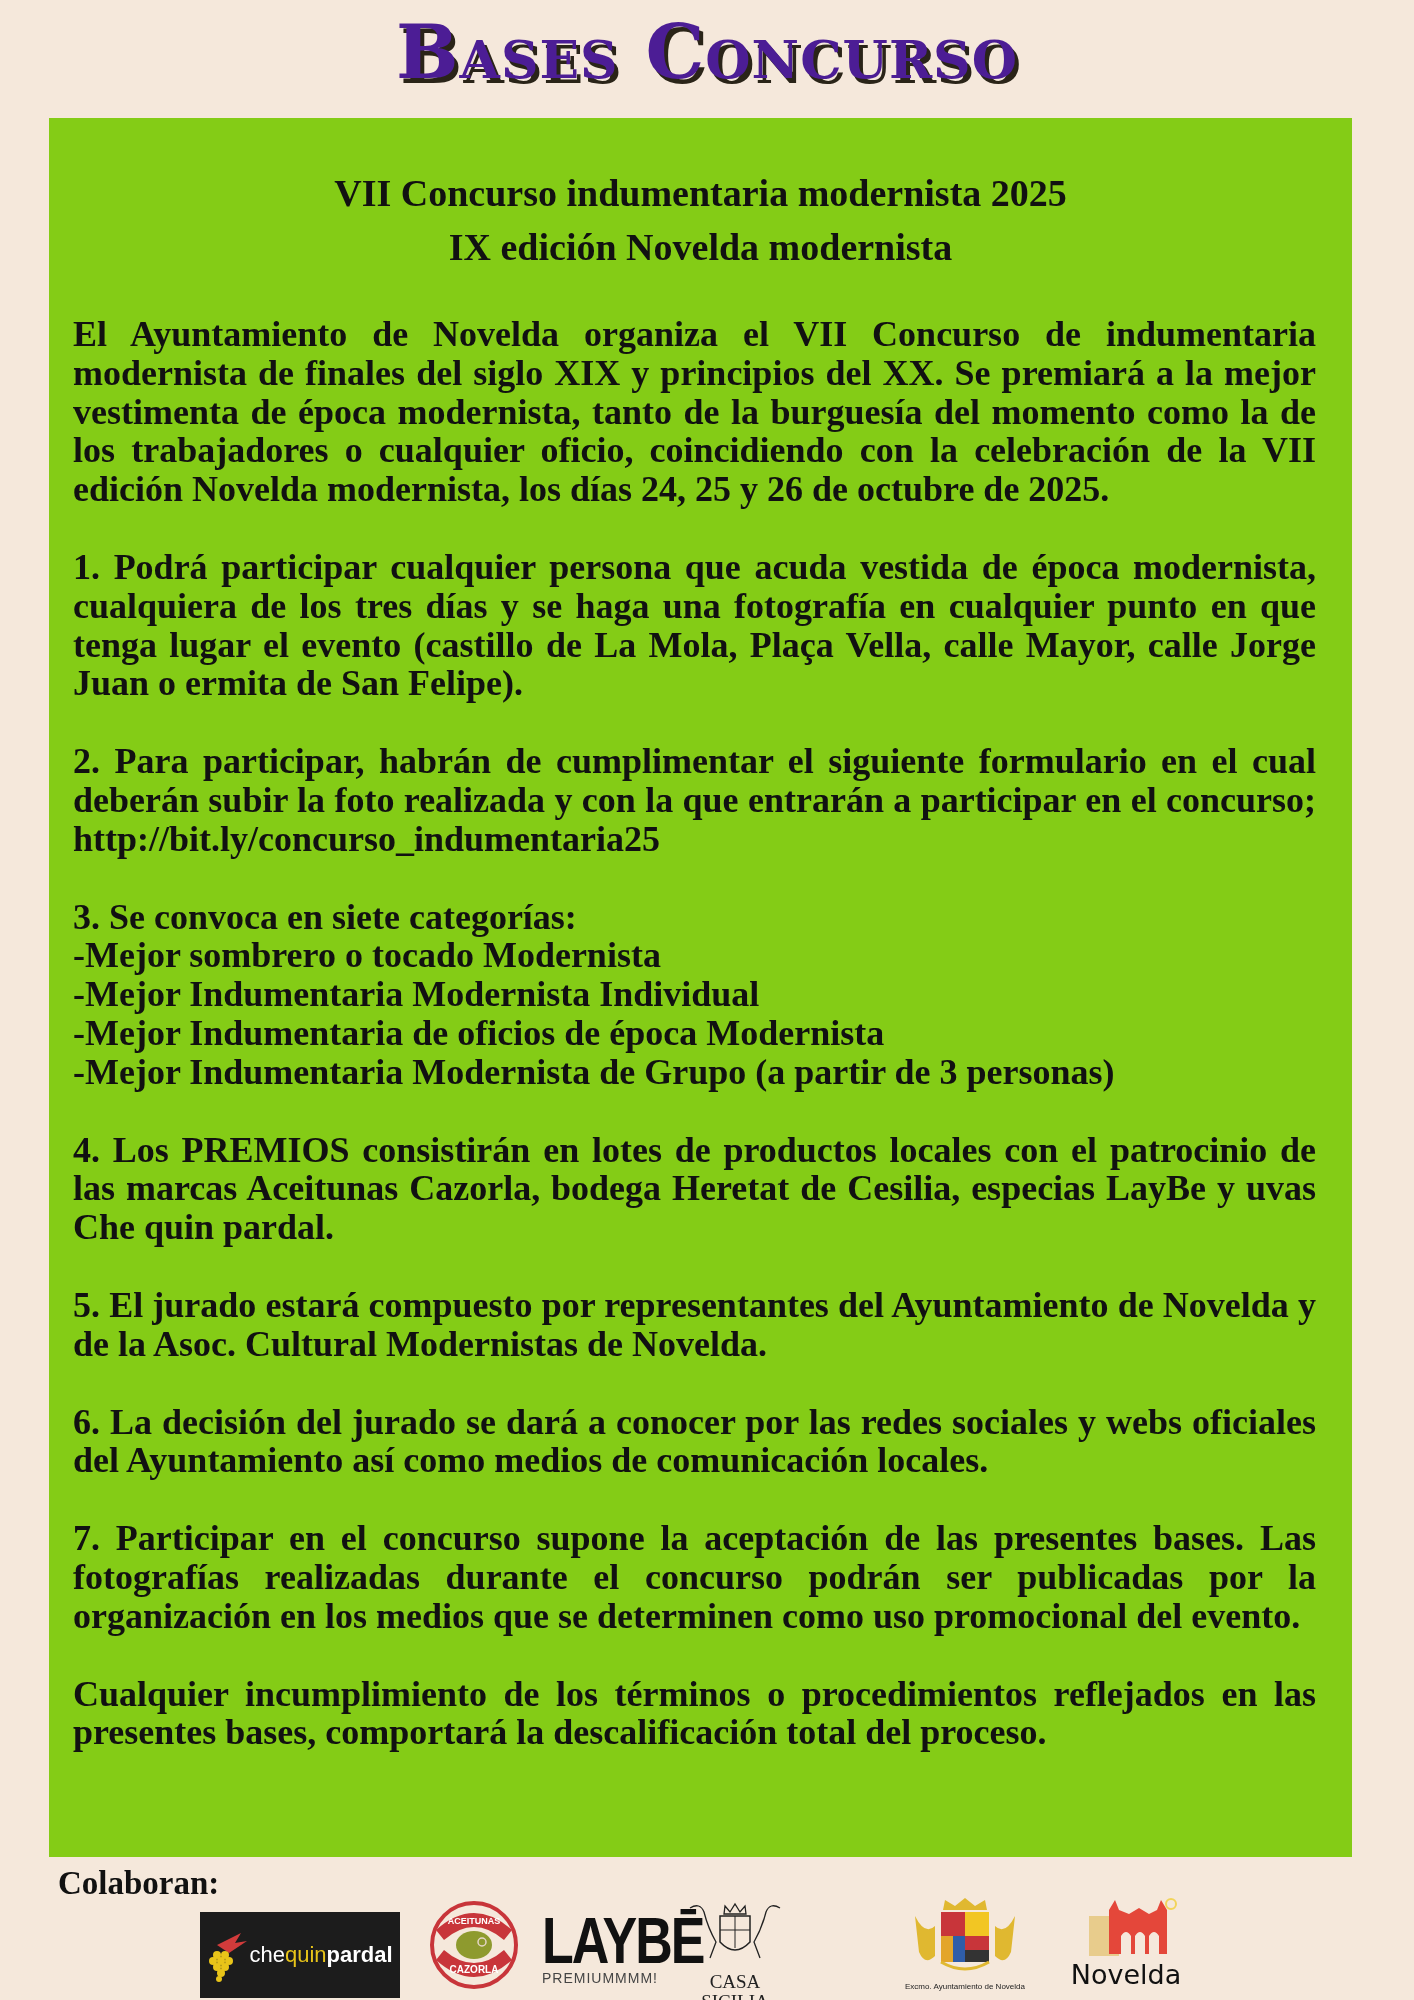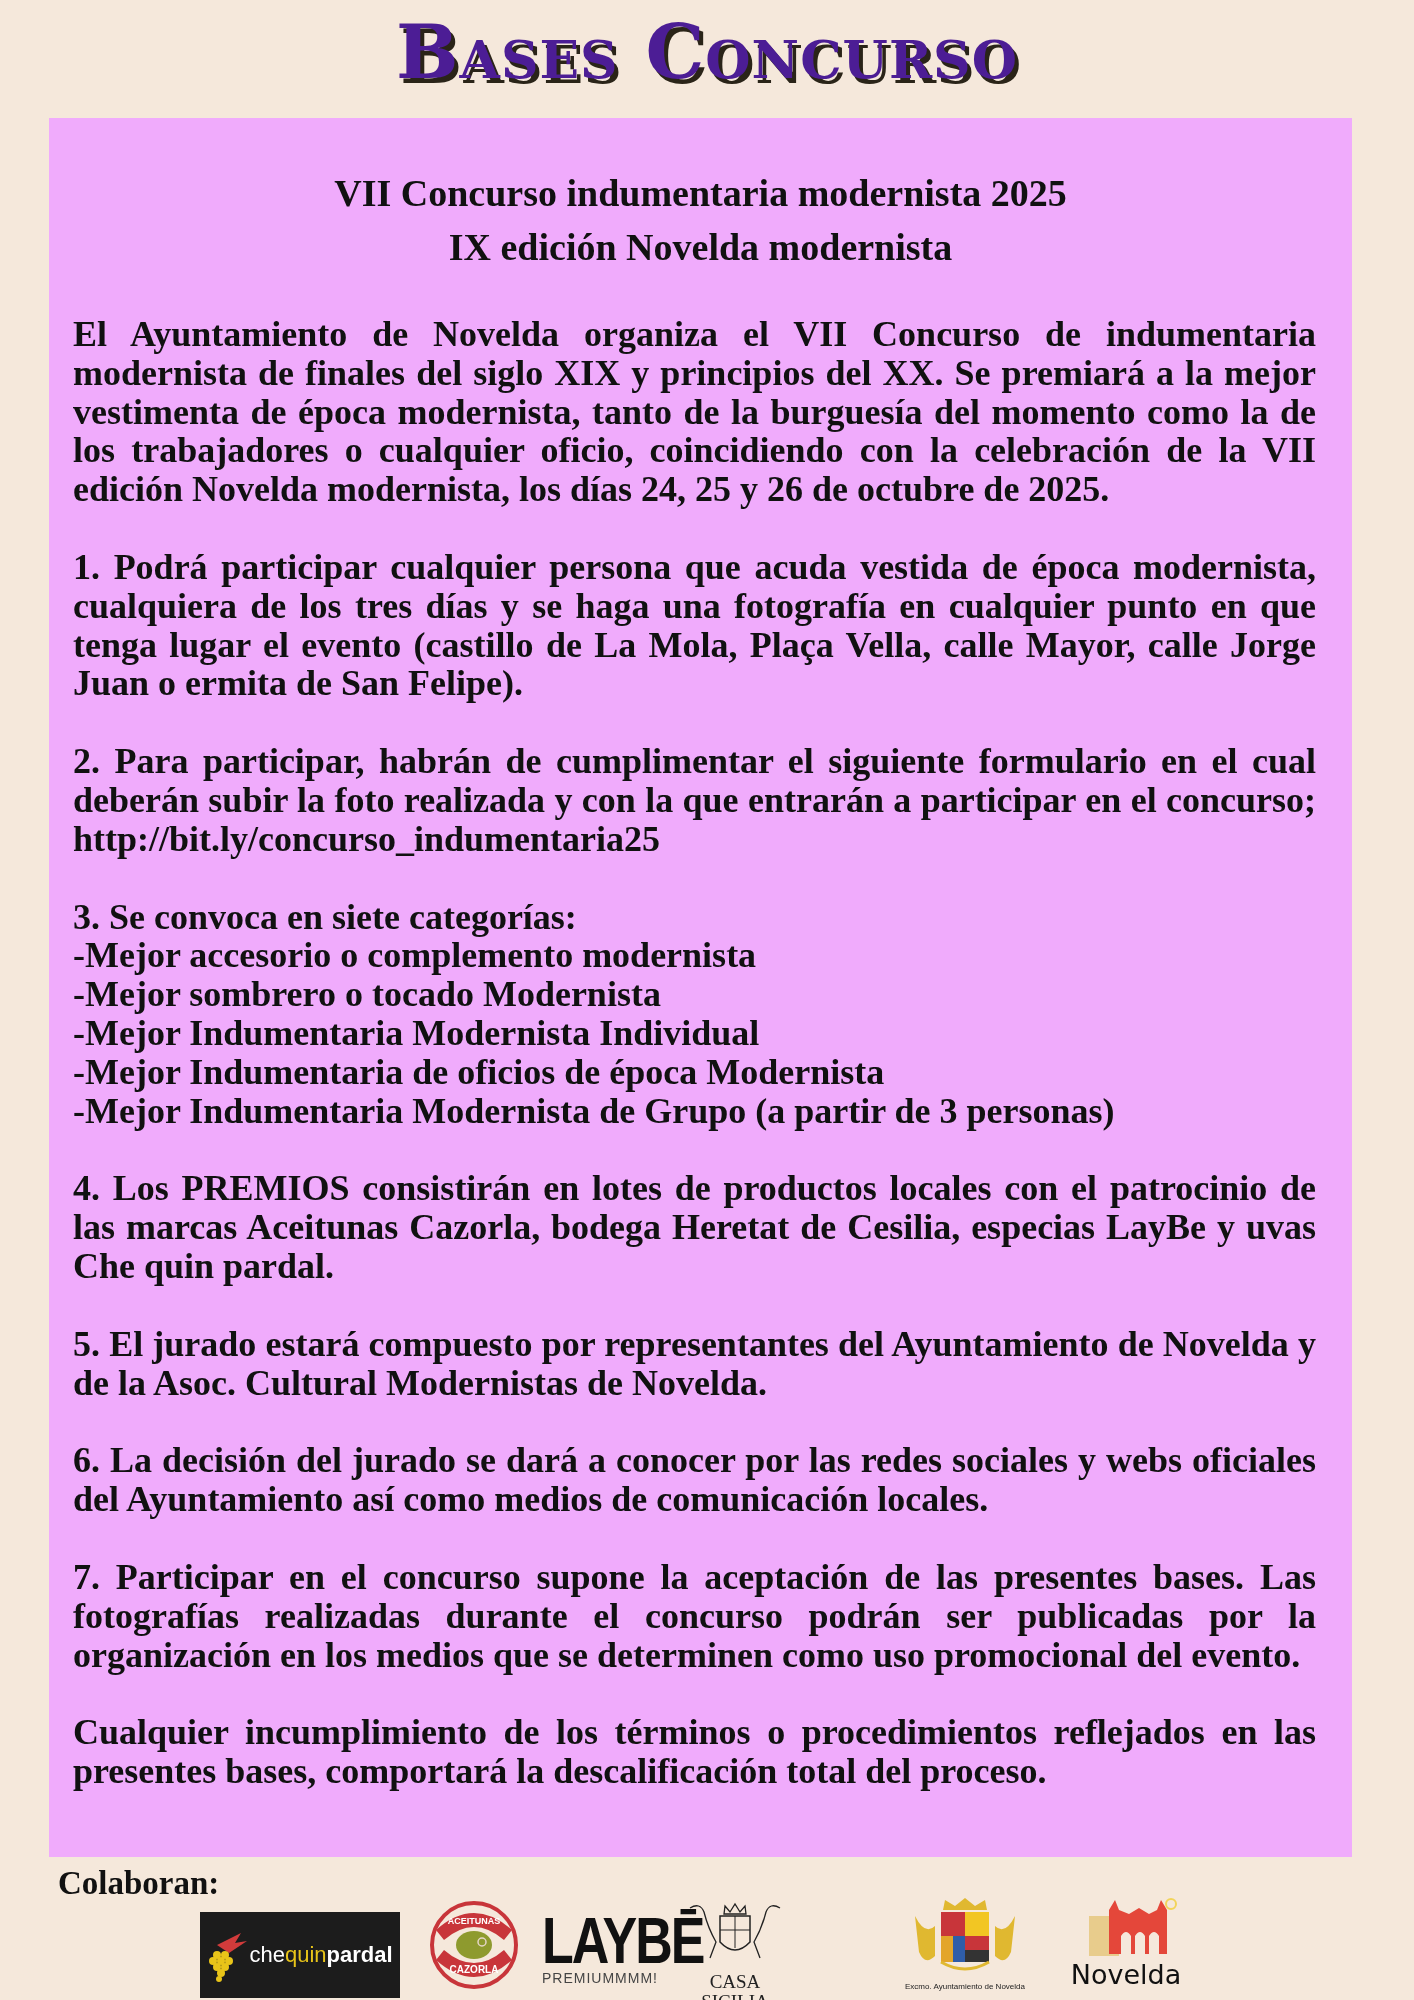--- a/index.html
+++ b/index.html
@@ -17,21 +17,21 @@
     font-weight: bold;
     font-size: 74px;
     letter-spacing: 1px;
     color: #4c1d95;
     text-shadow: 4px 5px 0 #2a2418;
     font-variant: small-caps;
     line-height: 96px;
   }
   .panel {
     position: absolute; left: 49px; top: 118px; width: 1303px; height: 1739px;
-    background: #f0abfc;
+    background: #84cc16;
   }
   .headline {
     position: absolute; left: 0; width: 1303px; text-align: center;
     font-family: "Liberation Serif", serif; font-weight: bold;
     font-size: 38px; line-height: 54px; top: 48px;
   }
   .body-text {
     position: absolute; left: 24px; width: 1243px;
     font-family: "Liberation Serif", serif; font-weight: bold;
     font-size: 36px; line-height: 38.8px;
@@ -78,21 +78,20 @@
     <div class="gap"></div>
     <p>1. Podrá participar cualquier persona que acuda vestida de época modernista, cualquiera de los  tres días y se haga una fotografía en cualquier punto en que tenga lugar el evento (castillo de La Mola, Plaça Vella, calle Mayor, calle Jorge Juan o ermita de San Felipe).</p>
     <div class="gap"></div>
     <p>
       <span>2. Para participar, habrán de cumplimentar el siguiente formulario en el cual deberán subir la foto realizada y con la que entrarán a participar en el concurso;</span>
       <span>http://bit.ly/concurso_indumentaria25</span>
     </p>
     <div class="gap"></div>
     <p>3. Se convoca en siete categorías:</p>
     <ul class="cat-list">
-      <li>-Mejor accesorio o complemento modernista</li>
       <li>-Mejor sombrero o tocado Modernista</li>
       <li>-Mejor Indumentaria Modernista Individual</li>
       <li>-Mejor Indumentaria de oficios de época Modernista</li>
       <li>-Mejor Indumentaria Modernista de Grupo (a partir de 3 personas)</li>
     </ul>
     <div class="gap"></div>
     <p>4. Los PREMIOS consistirán en lotes de productos locales con el patrocinio de las marcas Aceitunas Cazorla, bodega Heretat de Cesilia, especias LayBe y uvas Che quin pardal.</p>
     <div class="gap"></div>
     <p>5. El jurado estará compuesto por representantes del Ayuntamiento de Novelda y de la Asoc. Cultural Modernistas de Novelda.</p>
     <div class="gap"></div>

